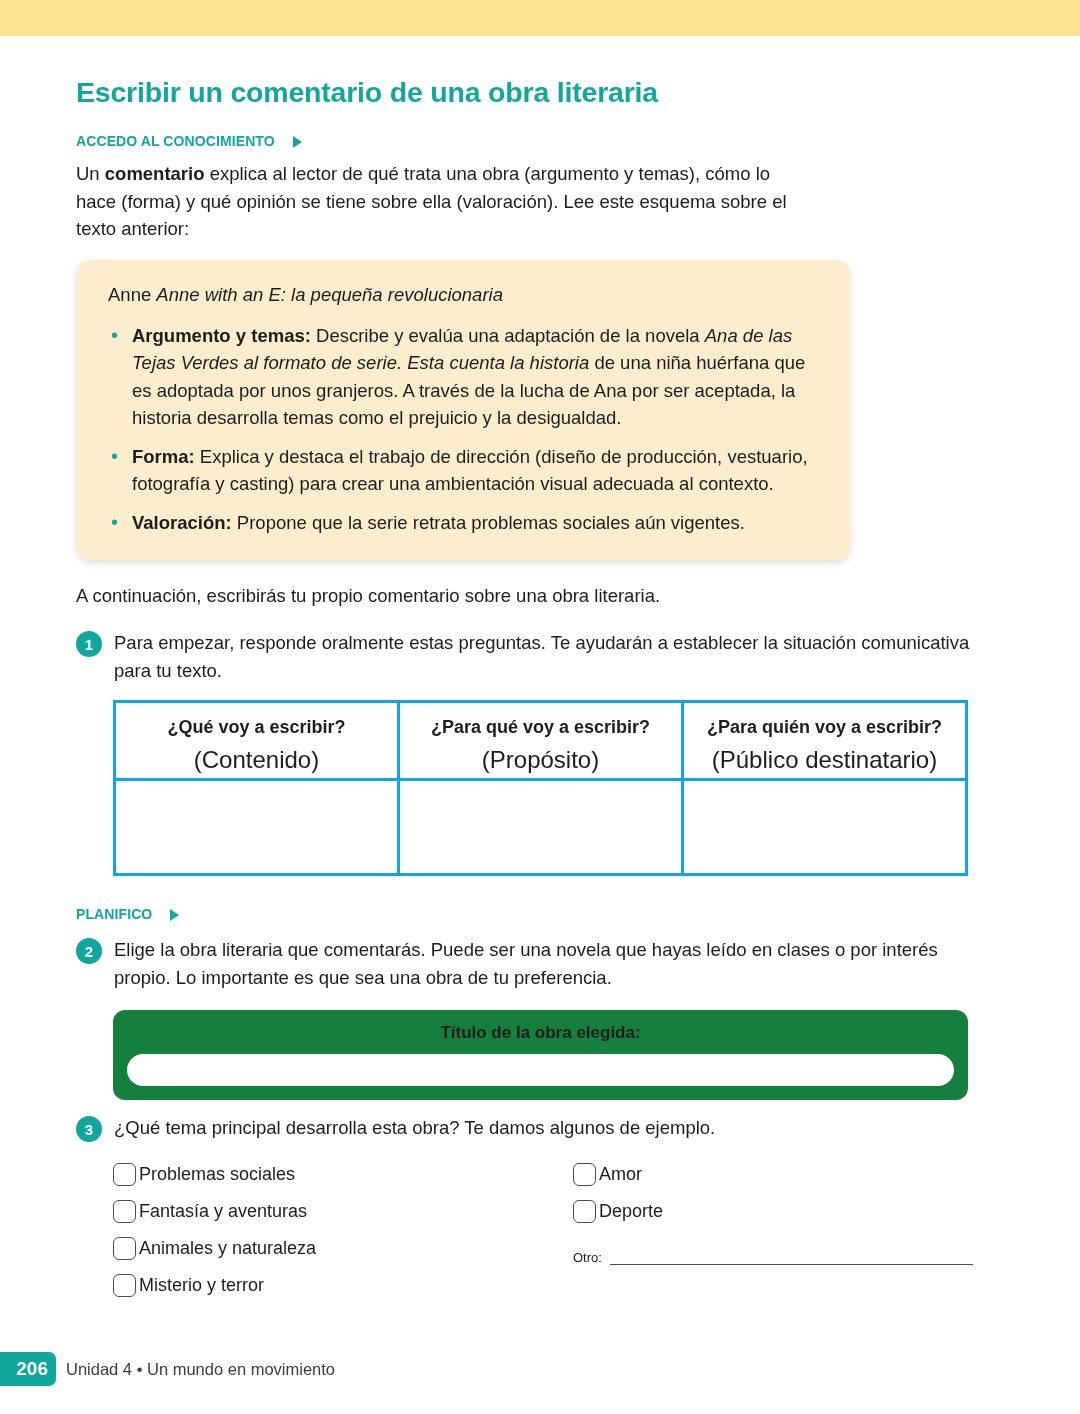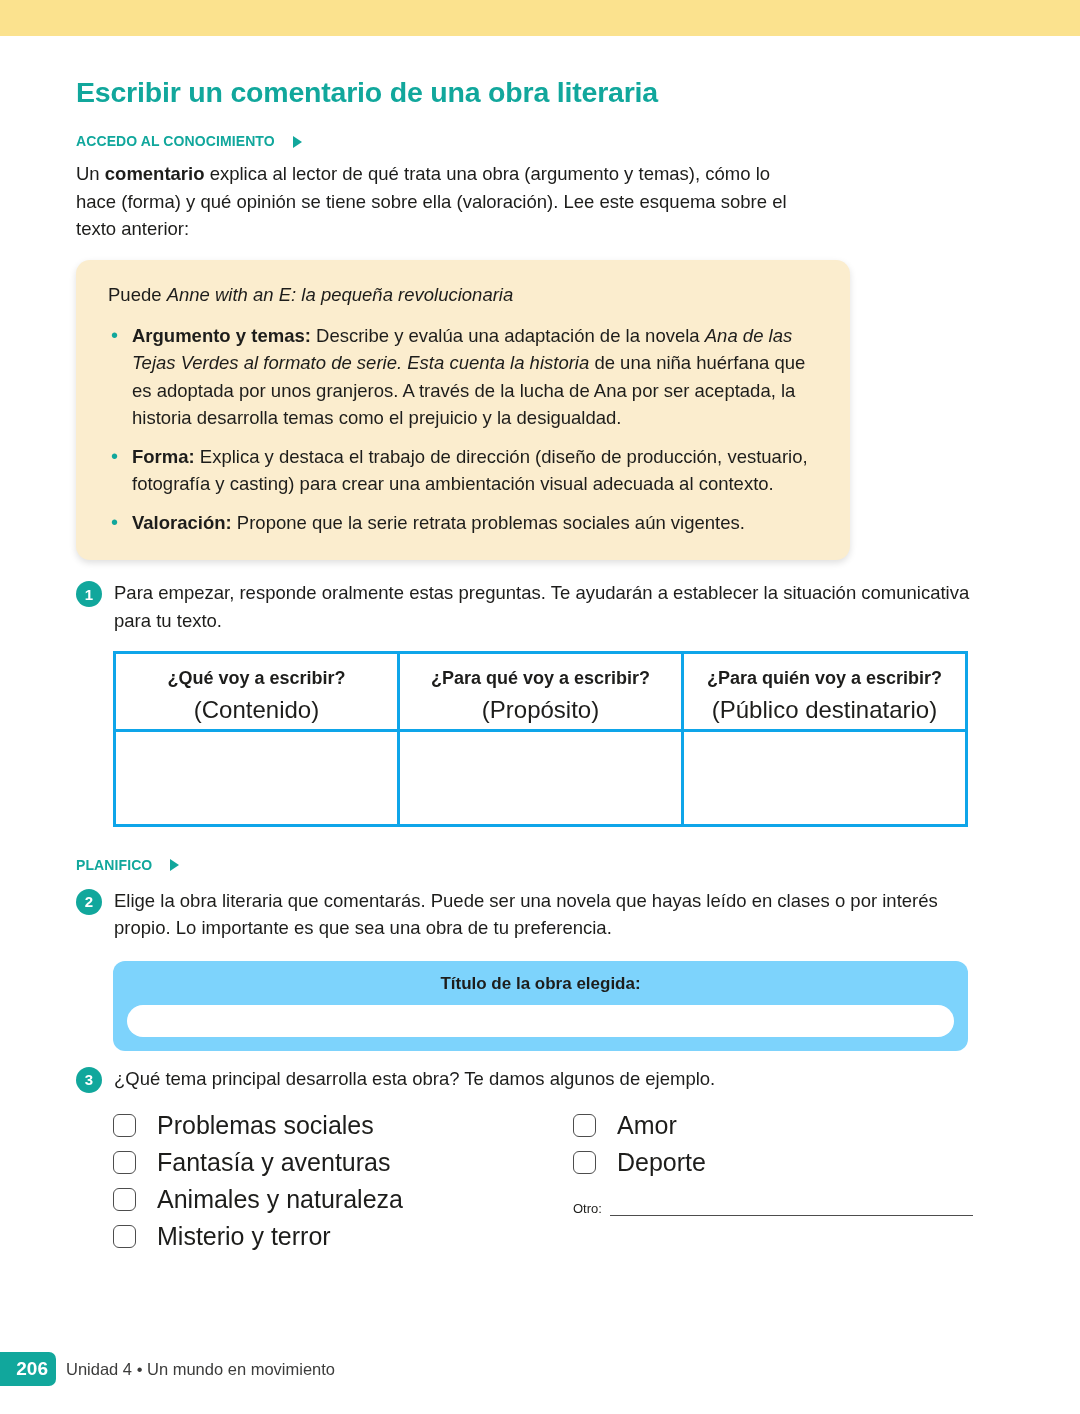--- a/index.html
+++ b/index.html
@@ -172,21 +172,21 @@
   .q-sub {
     font-size: 24px;
     line-height: 1.3;
     margin-top: 4px;
   }
 
   
   .bluebox {
     margin: 19px 0 0 113px;
     width: 855px;
-    background: #7dd3fc;
+    background: #15803d;
     border-radius: 12px;
     padding: 13px 14px 14px 14px;
     box-sizing: border-box;
   }
   .bluebox-label {
     text-align: center;
     font-size: 17px;
     font-weight: bold;
     margin-bottom: 11px;
   }
@@ -210,22 +210,22 @@
   }
   .cbox {
     flex: 0 0 auto;
     width: 21px;
     height: 21px;
     border: 1.6px solid #4d4d4d;
     border-radius: 6px;
     background: #ffffff;
   }
   .clabel {
-    margin-left: 21px;
-    font-size: 25px;
+    margin-left: 3px;
+    font-size: 18px;
   }
   .col-left {
     position: absolute;
     left: 0; top: 0;
     width: 420px;
   }
   .col-right {
     position: absolute;
     left: 460px; top: 0;
     width: 400px;
@@ -281,28 +281,29 @@
   <h1 class="page-title">Escribir un comentario de una obra literaria</h1>
 
   <div class="section-head">
     <span>ACCEDO AL CONOCIMIENTO</span>
     <span class="tri"></span>
   </div>
 
   <p class="para"><span>Un </span><b>comentario</b><span> explica al lector de qué trata una obra (argumento y temas), cómo lo hace (forma) y qué opinión se tiene sobre ella (valoración). Lee este esquema sobre el texto anterior:</span></p>
 
   <div class="callout">
-    <div class="callout-title"><span>Puede </span><i>Anne with an E: la pequeña revolucionaria</i></div>
+    <div class="callout-title"><span>Anne </span><i>Anne with an E: la pequeña revolucionaria</i></div>
     <ul>
       <li><b>Argumento y temas:</b><span> Describe y evalúa una adaptación de la novela </span><i>Ana de las Tejas Verdes al formato de serie. Esta cuenta la historia</i><span> de una niña huérfana que es adoptada por unos granjeros. A través de la lucha de Ana por ser aceptada, la historia desarrolla temas como el prejuicio y la desigualdad.</span></li>
       <li><b>Forma:</b><span> Explica y destaca el trabajo de dirección (diseño de producción, vestuario, fotografía y casting) para crear una ambientación visual adecuada al contexto.</span></li>
       <li><b>Valoración:</b><span> Propone que la serie retrata problemas sociales aún vigentes.</span></li>
     </ul>
   </div>
 
+  <p class="para-wide">A continuación, escribirás tu propio comentario sobre una obra literaria.</p>
 
   <div class="step">
     <div class="step-num">1</div>
     <div class="step-text">Para empezar, responde oralmente estas preguntas. Te ayudarán a establecer la situación comunicativa para tu texto.</div>
   </div>
 
   <table class="qtable">
     <tbody>
         <tr class="head-row">
       <td>

